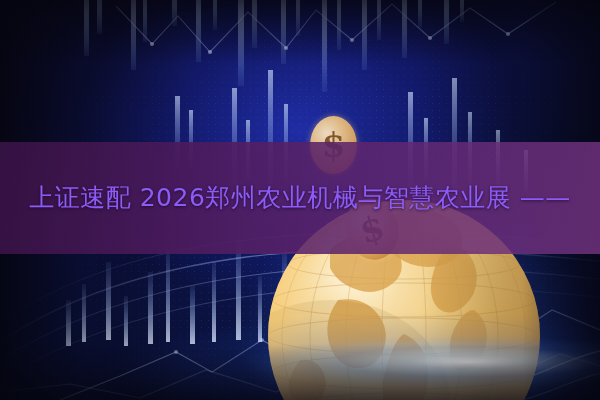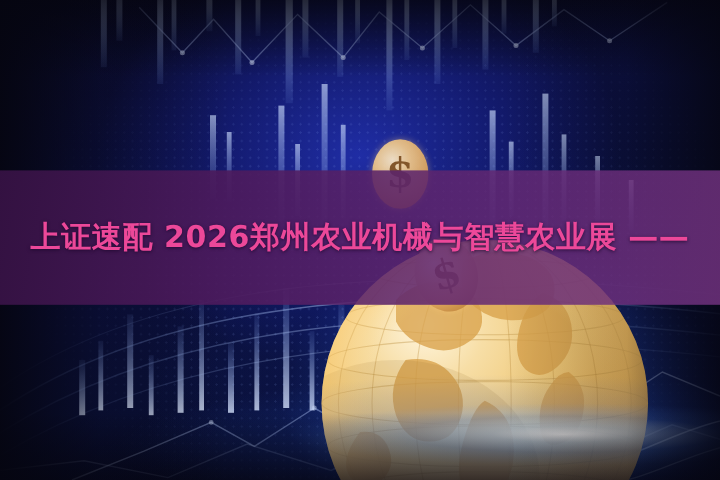--- a/index.html
+++ b/index.html
@@ -95,22 +95,22 @@
     top: 142px;
     width: 600px;
     height: 112px;
     display: flex;
     flex-direction: column;
     align-items: center;
     justify-content: center;
     gap: 6px;
   }
   .hl-line {
-    color: #ec4899;
-    font-weight: bold;
+    color: #8b5cf6;
+    font-weight: normal;
     font-size: 25px;
     line-height: 30px;
     letter-spacing: 0.5px;
     white-space: nowrap;
     text-shadow: 0 1px 3px rgba(25,5,40,0.75);
   }
 
   
   .coin {
     position: absolute;

